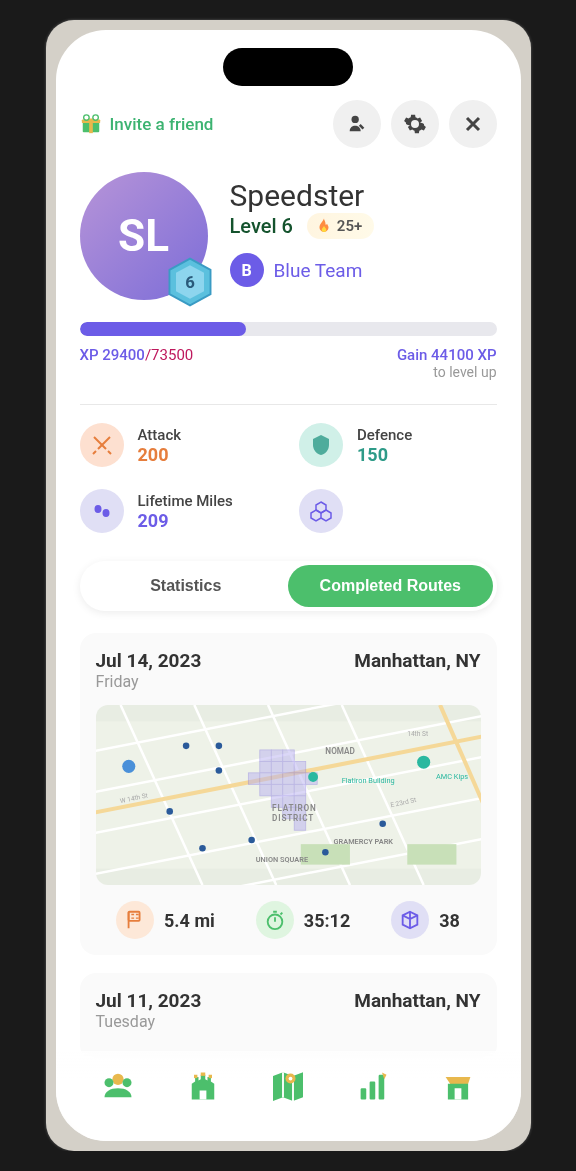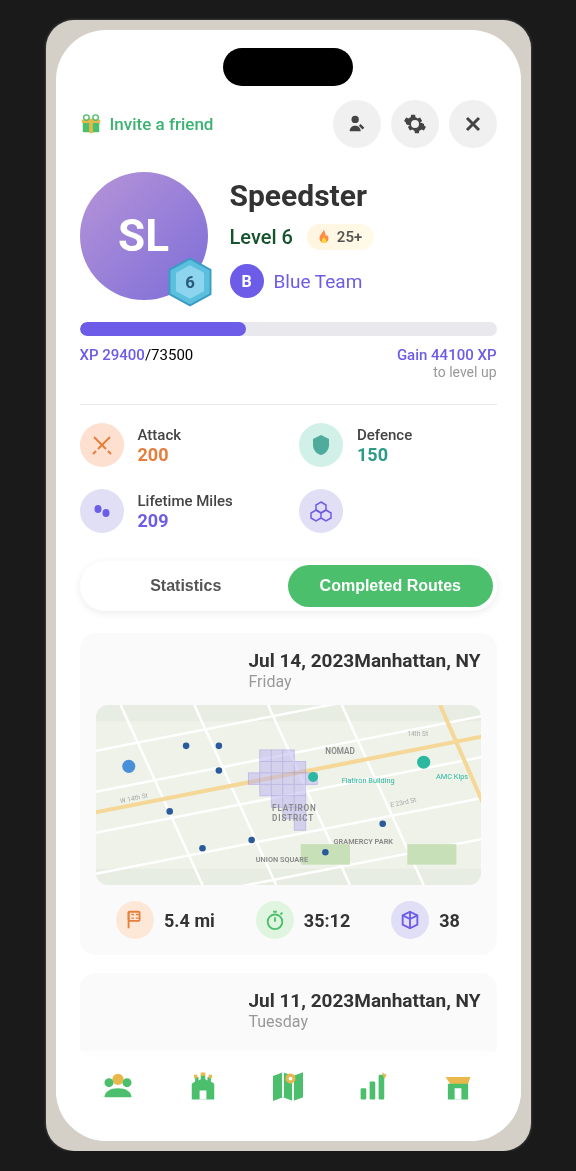--- a/index.html
+++ b/index.html
@@ -106,23 +106,23 @@
       bottom: -10px;
       right: -10px;
       width: 56px; height: 56px;
     }
     .profile-info {
       flex: 1;
       padding-top: 6px;
     }
     .username {
       font-size: 30px;
-      font-weight: 700;
+      font-weight: 400;
       color: #333;
-      margin-bottom: 11px;
+      margin-bottom: 0;
     }
     .level-row {
       display: flex;
       align-items: center;
       gap: 14px;
       margin-bottom: 14px;
     }
     .level-text {
       color: #14532d;
       font-size: 20px;
@@ -181,21 +181,21 @@
     }
     .xp-labels {
       display: flex;
       justify-content: space-between;
       font-size: 15px;
       padding-bottom: 24px;
       margin-bottom: 18px;
       border-bottom: 1px solid #e8e8e8;
     }
     .xp-current { color: #6c5ce7; font-weight: 500; }
-    .xp-max { color: #000000; }
+    .xp-max { color: #be185d; }
     .xp-gain { text-align: right; color: #6c5ce7; font-weight: 500; }
     .xp-gain-sub { color: #999; font-size: 14px; }
     
     
     .stats-grid {
       display: grid;
       grid-template-columns: 1fr 1fr;
       gap: 22px;
       margin-bottom: 28px;
     }
@@ -250,21 +250,21 @@
     
     
     .route-card {
       background: #fafafa;
       border-radius: 16px;
       padding: 16px;
       margin-bottom: 18px;
     }
     .route-header {
       display: flex;
-      justify-content: flex-end;
+      justify-content: space-between;
       margin-bottom: 14px;
     }
     .route-date { font-size: 19px; font-weight: 700; color: #333; }
     .route-day { font-size: 16px; color: #999; }
     .route-location { font-size: 19px; font-weight: 700; color: #333; }
     .map-preview {
       height: 180px;
       border-radius: 12px;
       position: relative;
       overflow: hidden;

